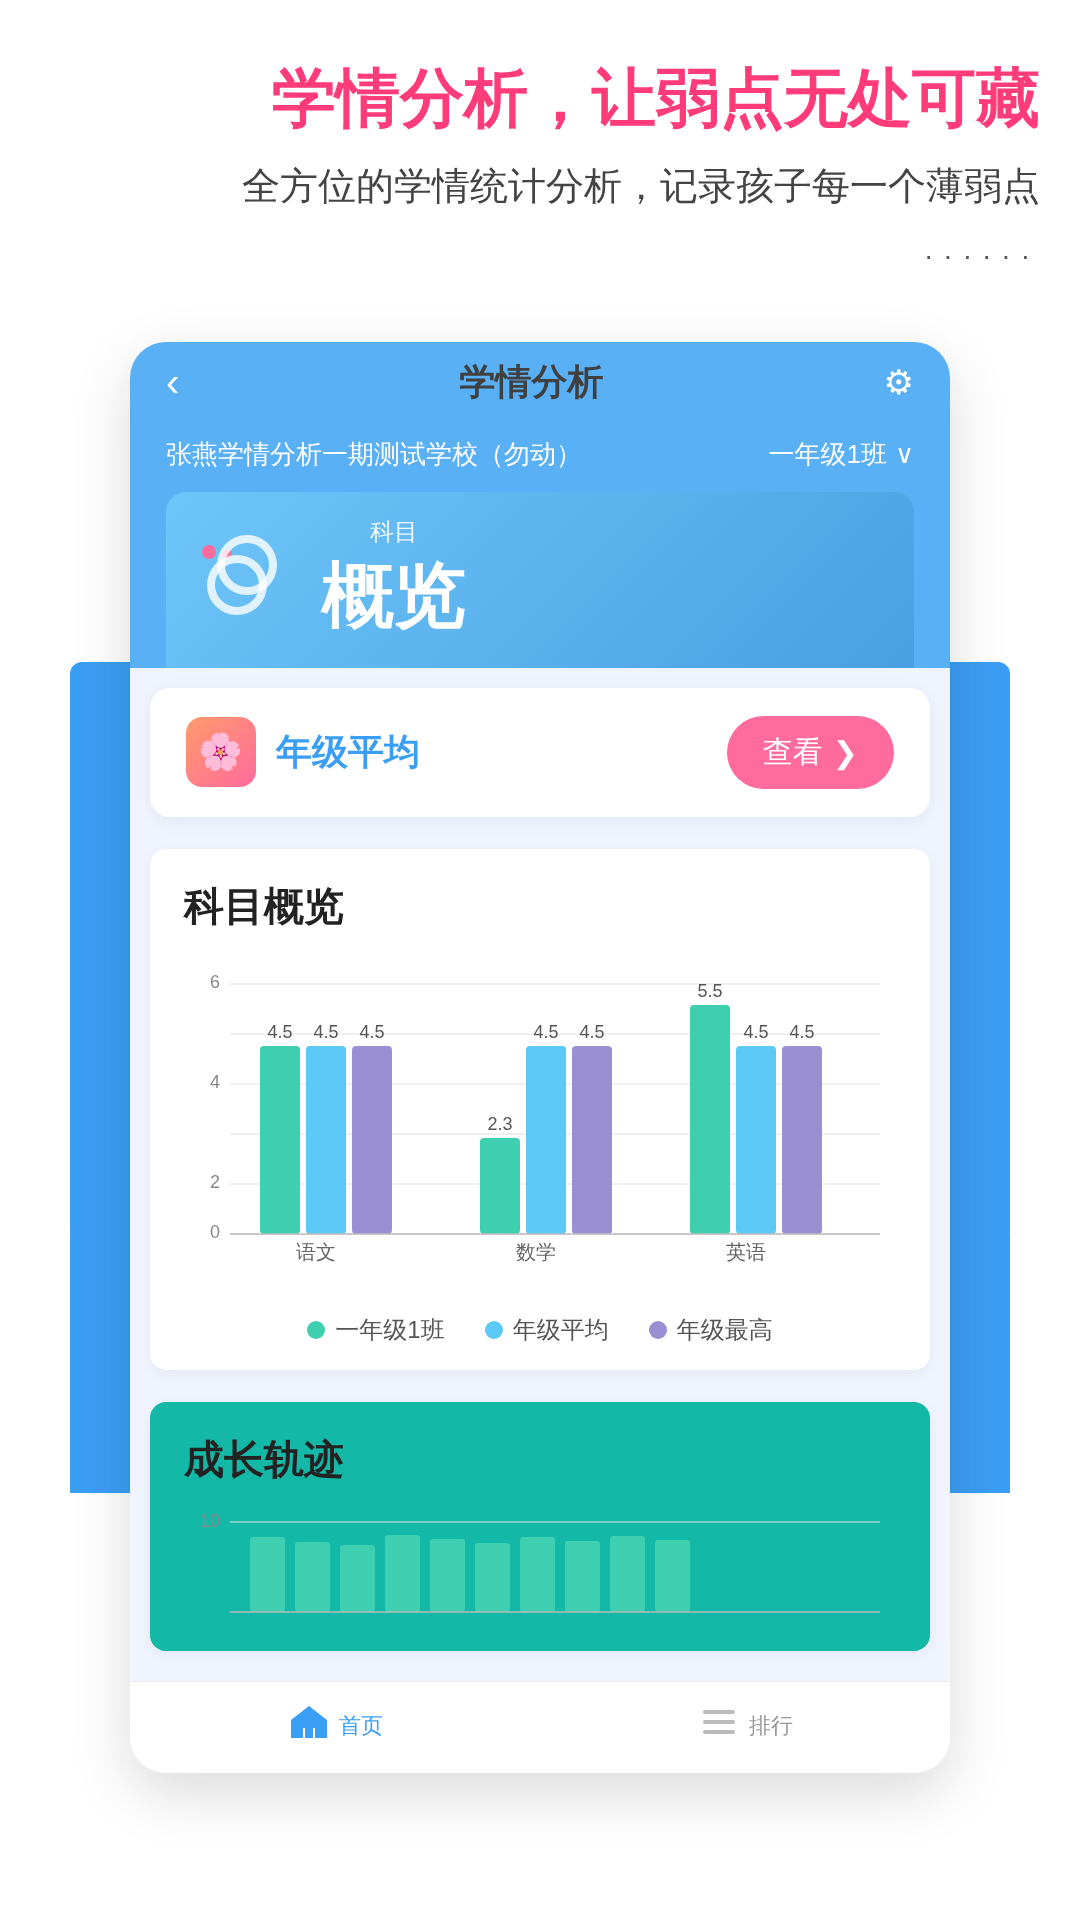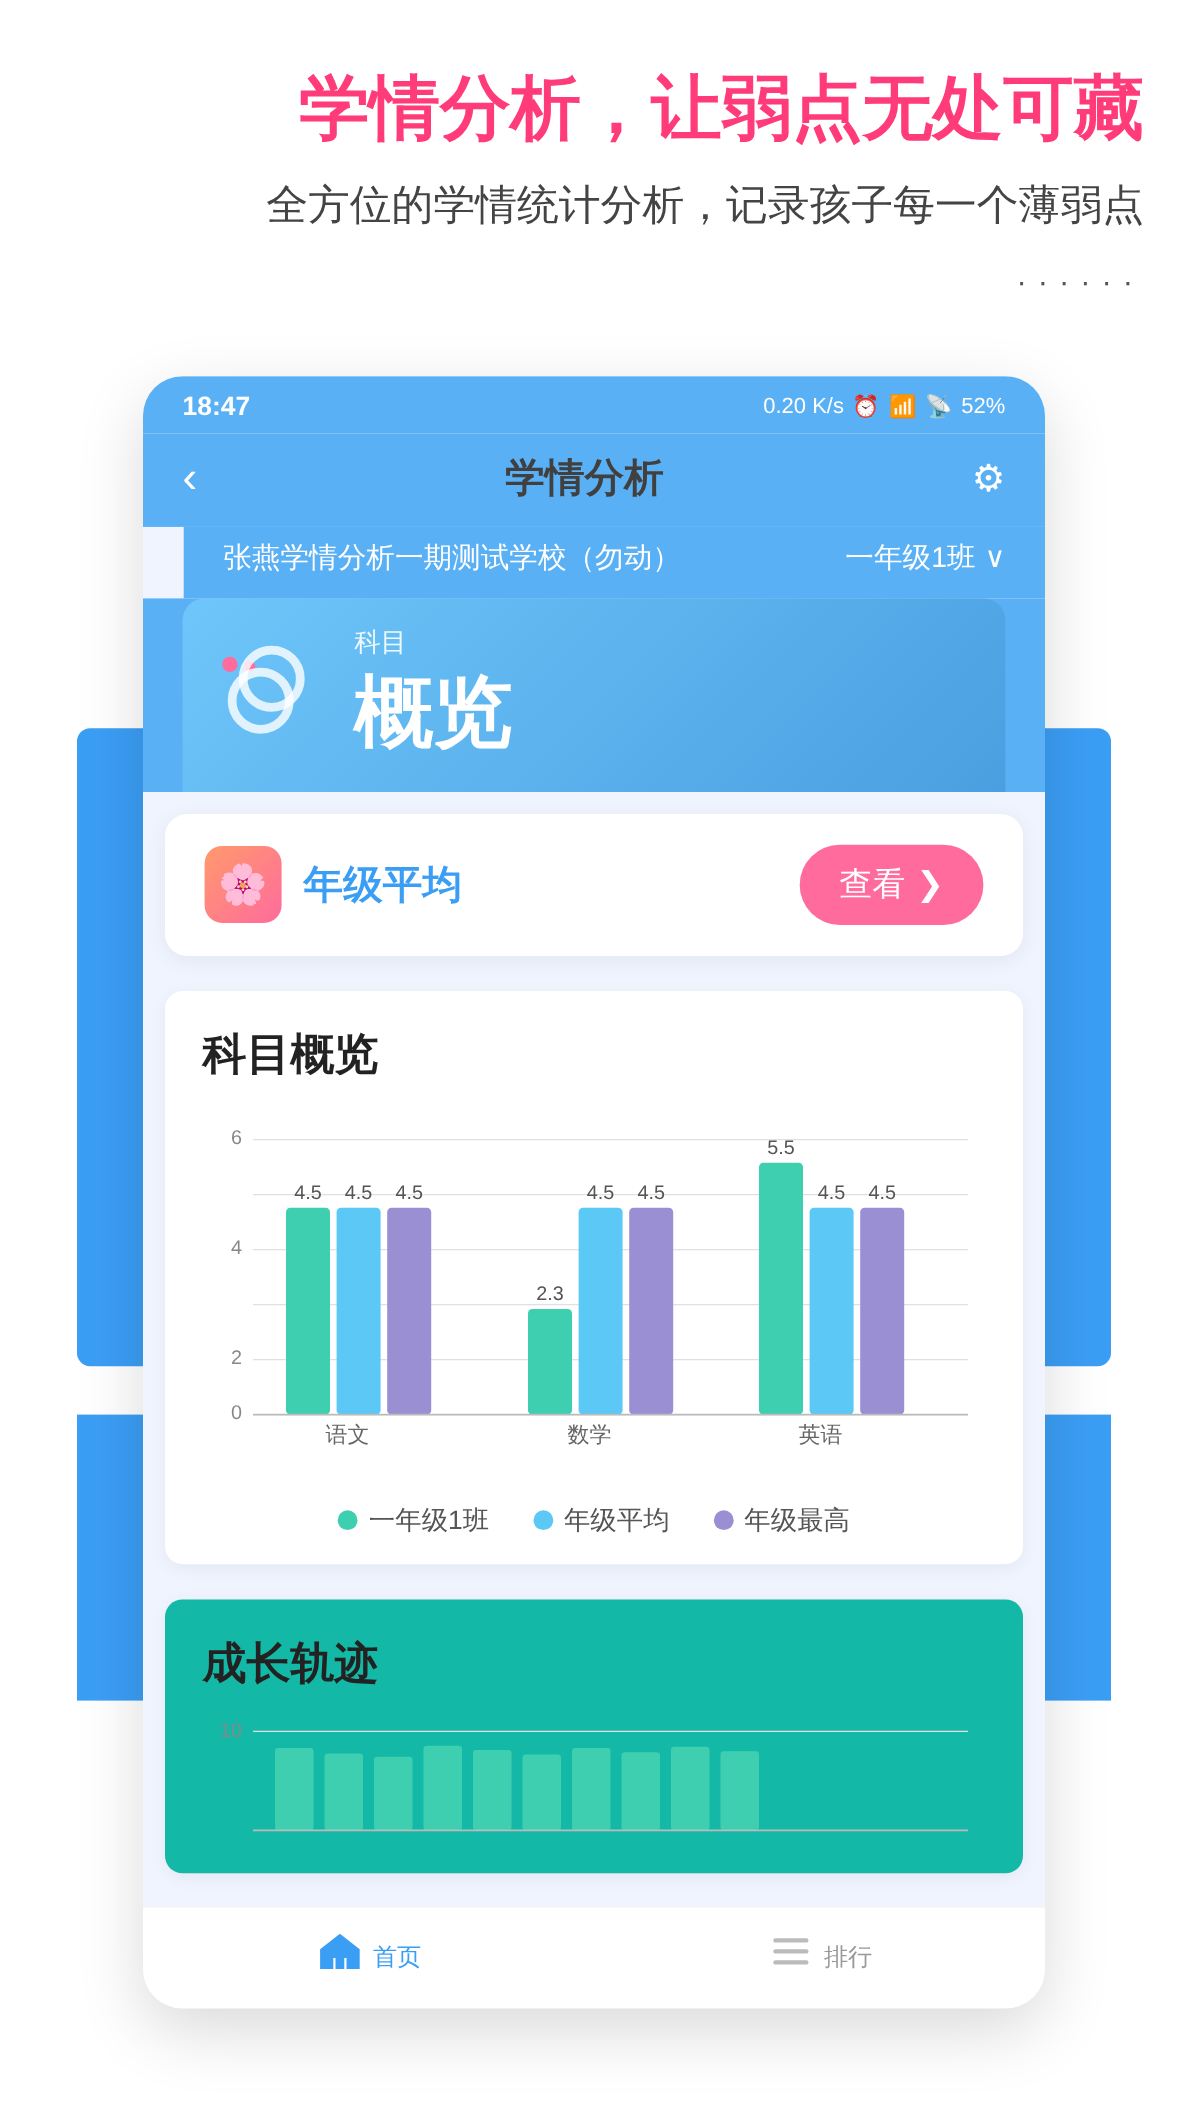--- a/index.html
+++ b/index.html
@@ -117,34 +117,34 @@
 
     
     .school-header {
       background: #5ab0f5;
       display: flex;
       justify-content: space-between;
       align-items: center;
       padding: 10px 36px 20px;
       color: white;
       font-size: 26px;
-      margin-left: 37px;
     }
     .class-select {
       display: flex;
       align-items: center;
       gap: 8px;
       font-size: 26px;
       color: white;
     }
 
     
     .subject-tabs {
       background: #5ab0f5;
       padding: 0 36px 0;
+      text-align: center;
     }
     .tab-card {
       background: linear-gradient(135deg, #6ec6fa, #4a9fe0);
       border-radius: 20px 20px 0 0;
       padding: 24px 36px;
       display: flex;
       align-items: center;
       gap: 30px;
       min-height: 140px;
     }
@@ -314,30 +314,20 @@
   <div class="dots">······</div>
 </div>
 
 <div class="phone-container">
   <div class="blue-side-left"></div>
   <div class="blue-side-right"></div>
   <div class="blue-bottom"></div>
 
   <div class="phone-frame">
 
-    <div class="status-bar">
-      <span class="status-time">18:47</span>
-      <div class="status-icons">
-        <span>0.20 K/s</span>
-        <span>⏰</span>
-        <span>📶</span>
-        <span>📡</span>
-        <span>52%</span>
-      </div>
-    </div>
 
     <div class="nav-bar">
       <span class="nav-back">‹</span>
       <span class="nav-title">学情分析</span>
       <span class="nav-settings">⚙</span>
     </div>
 
     <div class="school-header">
       <span>张燕学情分析一期测试学校（勿动）</span>
       <div class="class-select">

